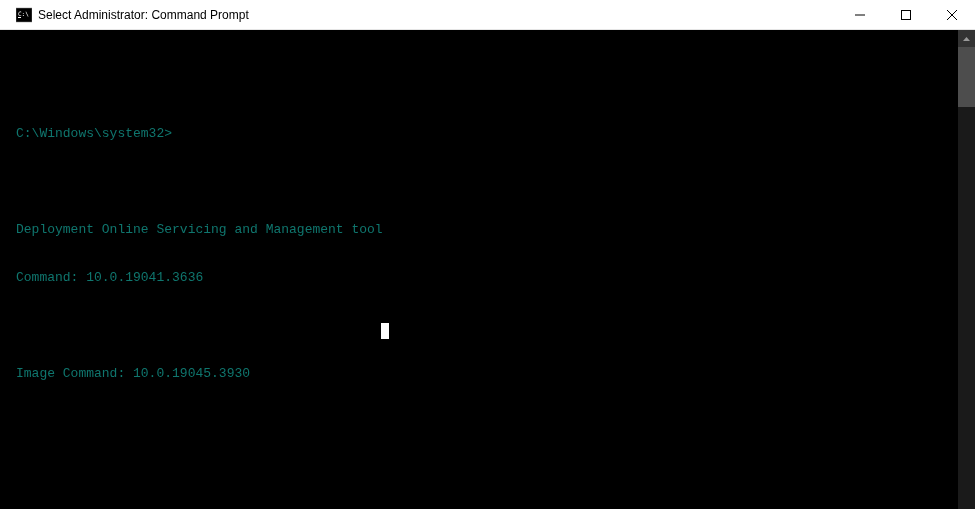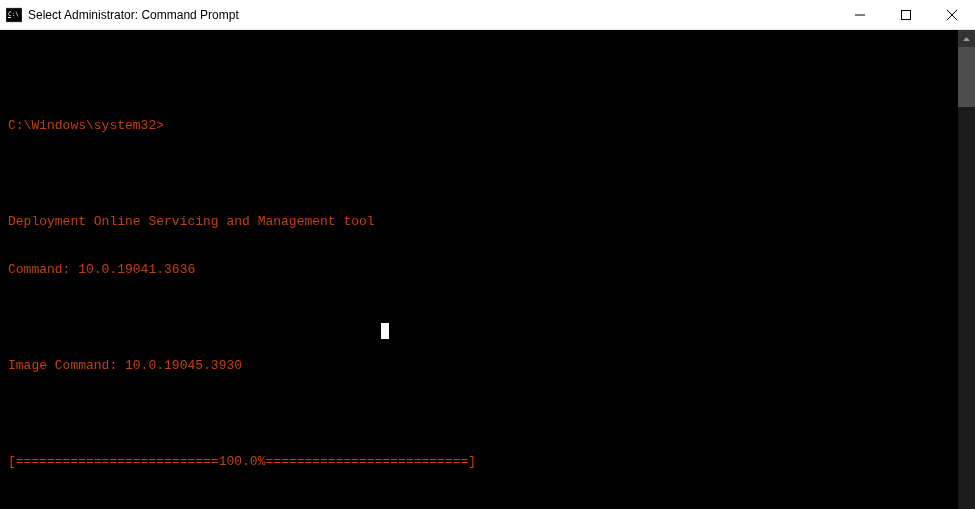--- a/index.html
+++ b/index.html
@@ -13,21 +13,21 @@
       background: #ffffff;
       font-family: "Segoe UI", Tahoma, sans-serif;
       overflow: hidden;
       position: relative;
     }
     .titlebar {
       height: 30px;
       background: #ffffff;
       display: flex;
       align-items: center;
-      padding-left: 6px;
+      padding-left: 16px;
       border-bottom: 1px solid #e5e5e5;
     }
     .app-icon {
       width: 16px;
       height: 16px;
       margin-right: 6px;
       display: flex;
       align-items: center;
       justify-content: center;
     }
@@ -52,25 +52,25 @@
       display: block;
     }
     .terminal-area {
       position: relative;
       height: calc(100% - 30px);
       background: #000000;
       display: flex;
     }
     .terminal-content {
       flex: 1;
-      padding: 8px;
+      padding: 16px;
       font-family: Consolas, "Courier New", monospace;
       font-size: 13px;
       line-height: 16px;
-      color: #c2410c;
+      color: #0f766e;
       white-space: pre;
       overflow: hidden;
     }
     .scrollbar-track {
       width: 17px;
       height: 100%;
       background: #1a1a1a;
       position: relative;
     }
     .scrollbar-btn-up {
@@ -139,21 +139,20 @@
 <div class="terminal-area">
   <div class="terminal-content">
     <div class="term-line"></div>
     <div class="term-line prompt-line"><span>C:\Windows\system32&gt;</span></div>
     <div class="term-line"></div>
     <div class="term-line">Deployment Online Servicing and Management tool</div>
     <div class="term-line">Command: 10.0.19041.3636</div>
     <div class="term-line"></div>
     <div class="term-line">Image Command: 10.0.19045.3930</div>
     <div class="term-line"></div>
-    <div class="term-line">[==========================100.0%==========================]</div>
     
     
     
   </div>
   <div class="mid-caret"></div>
   <div class="scrollbar-track">
     <div class="scrollbar-btn-up">
       <svg width="7" height="4" viewBox="0 0 7 4">
           <polygon points="3.5,0 7,4 0,4" fill="#999999"></polygon>
         </svg>

